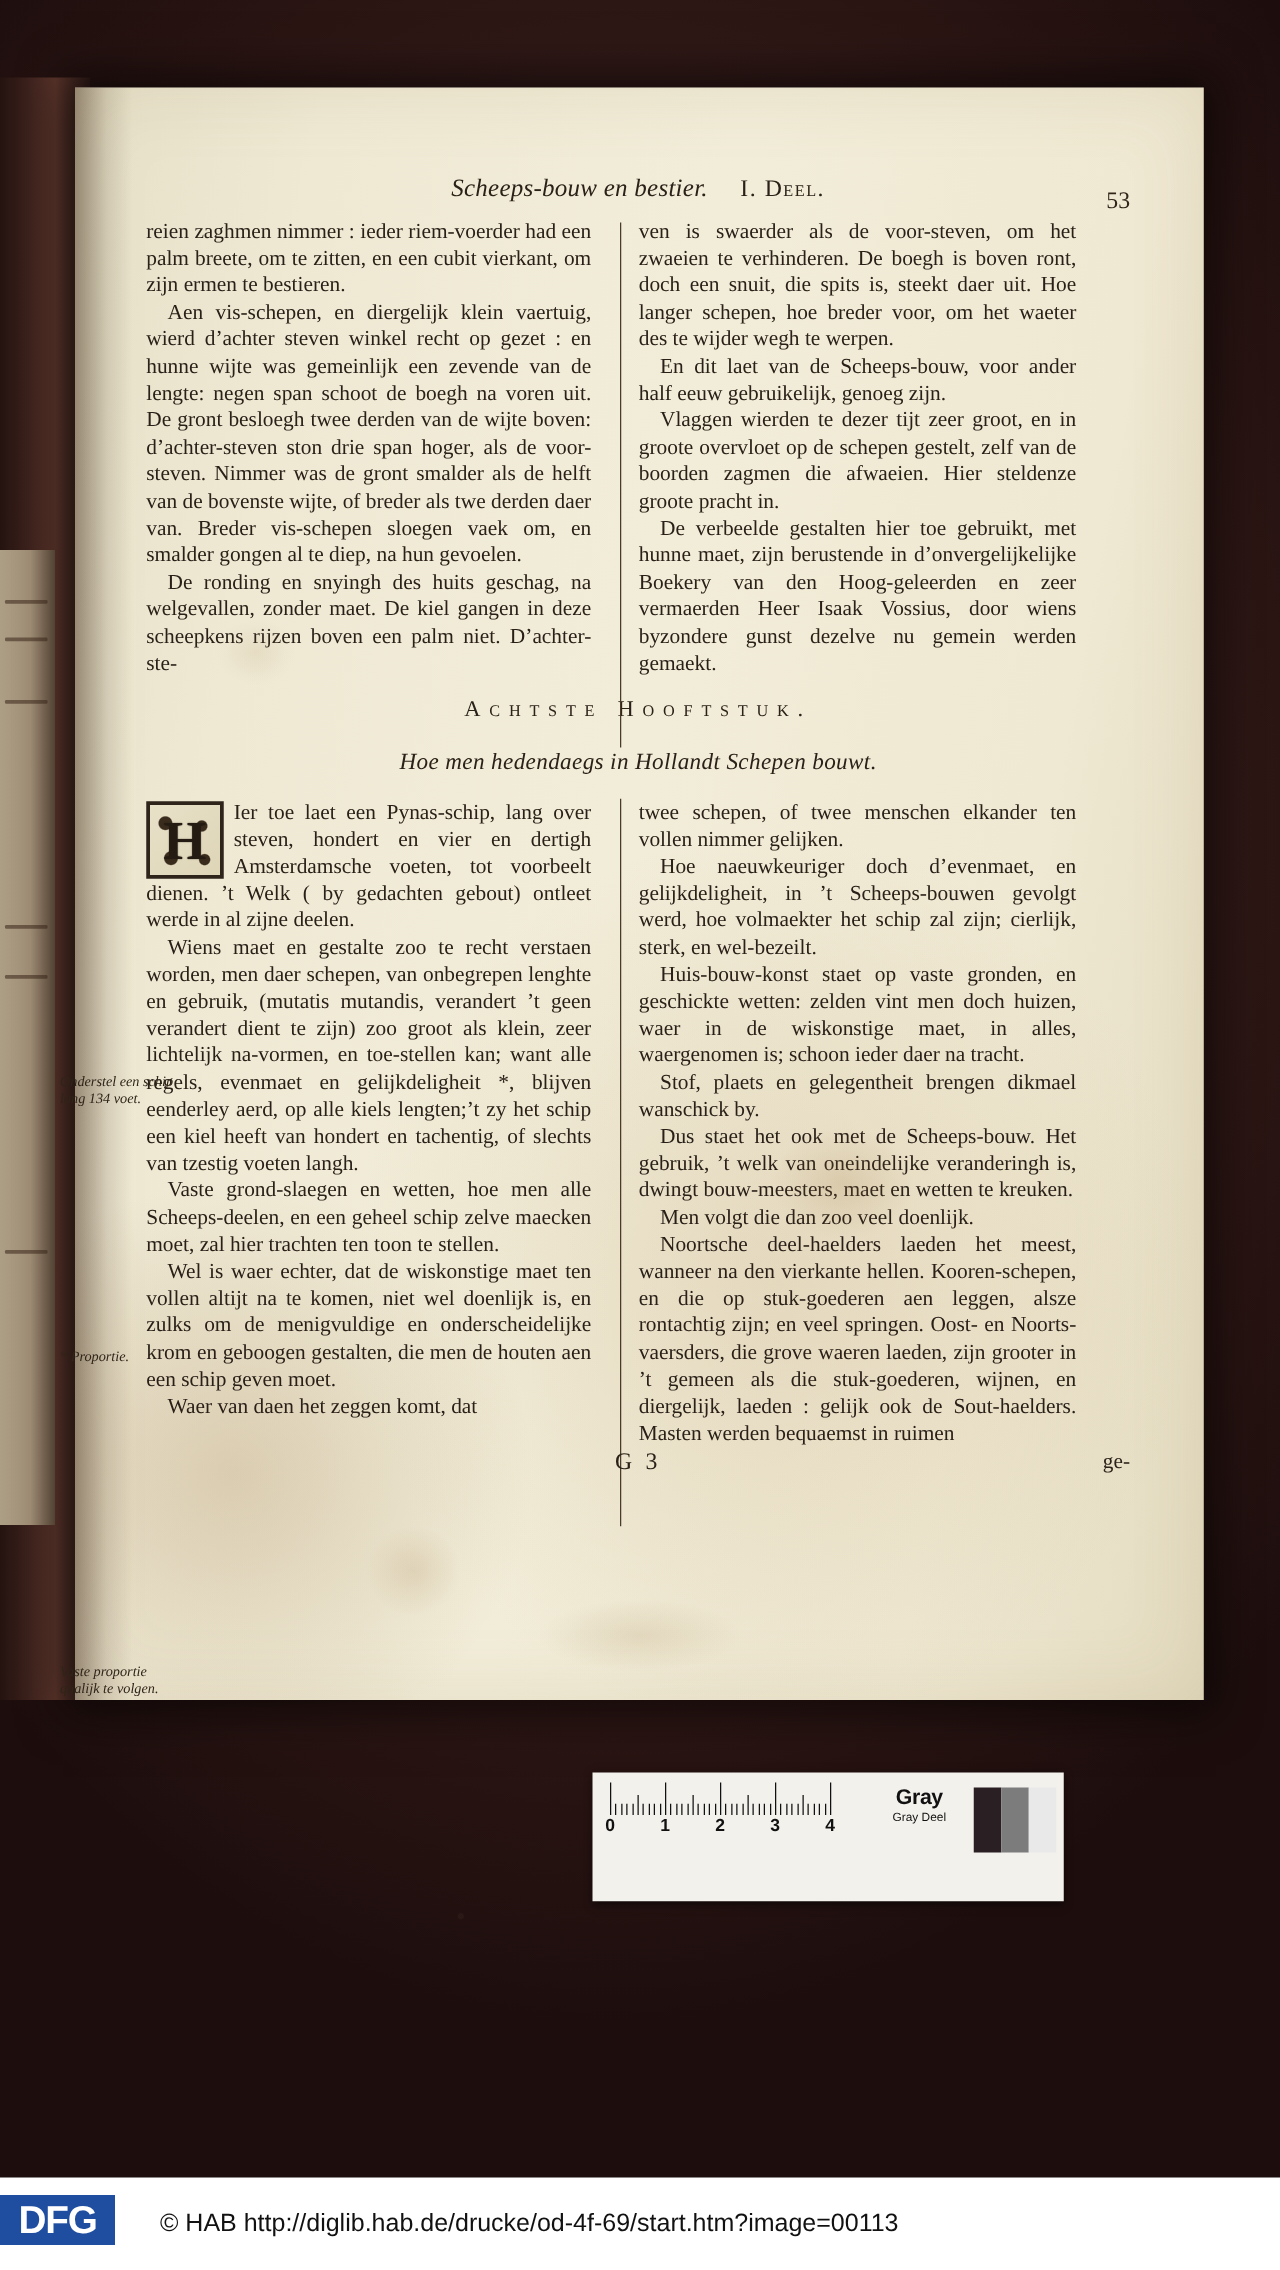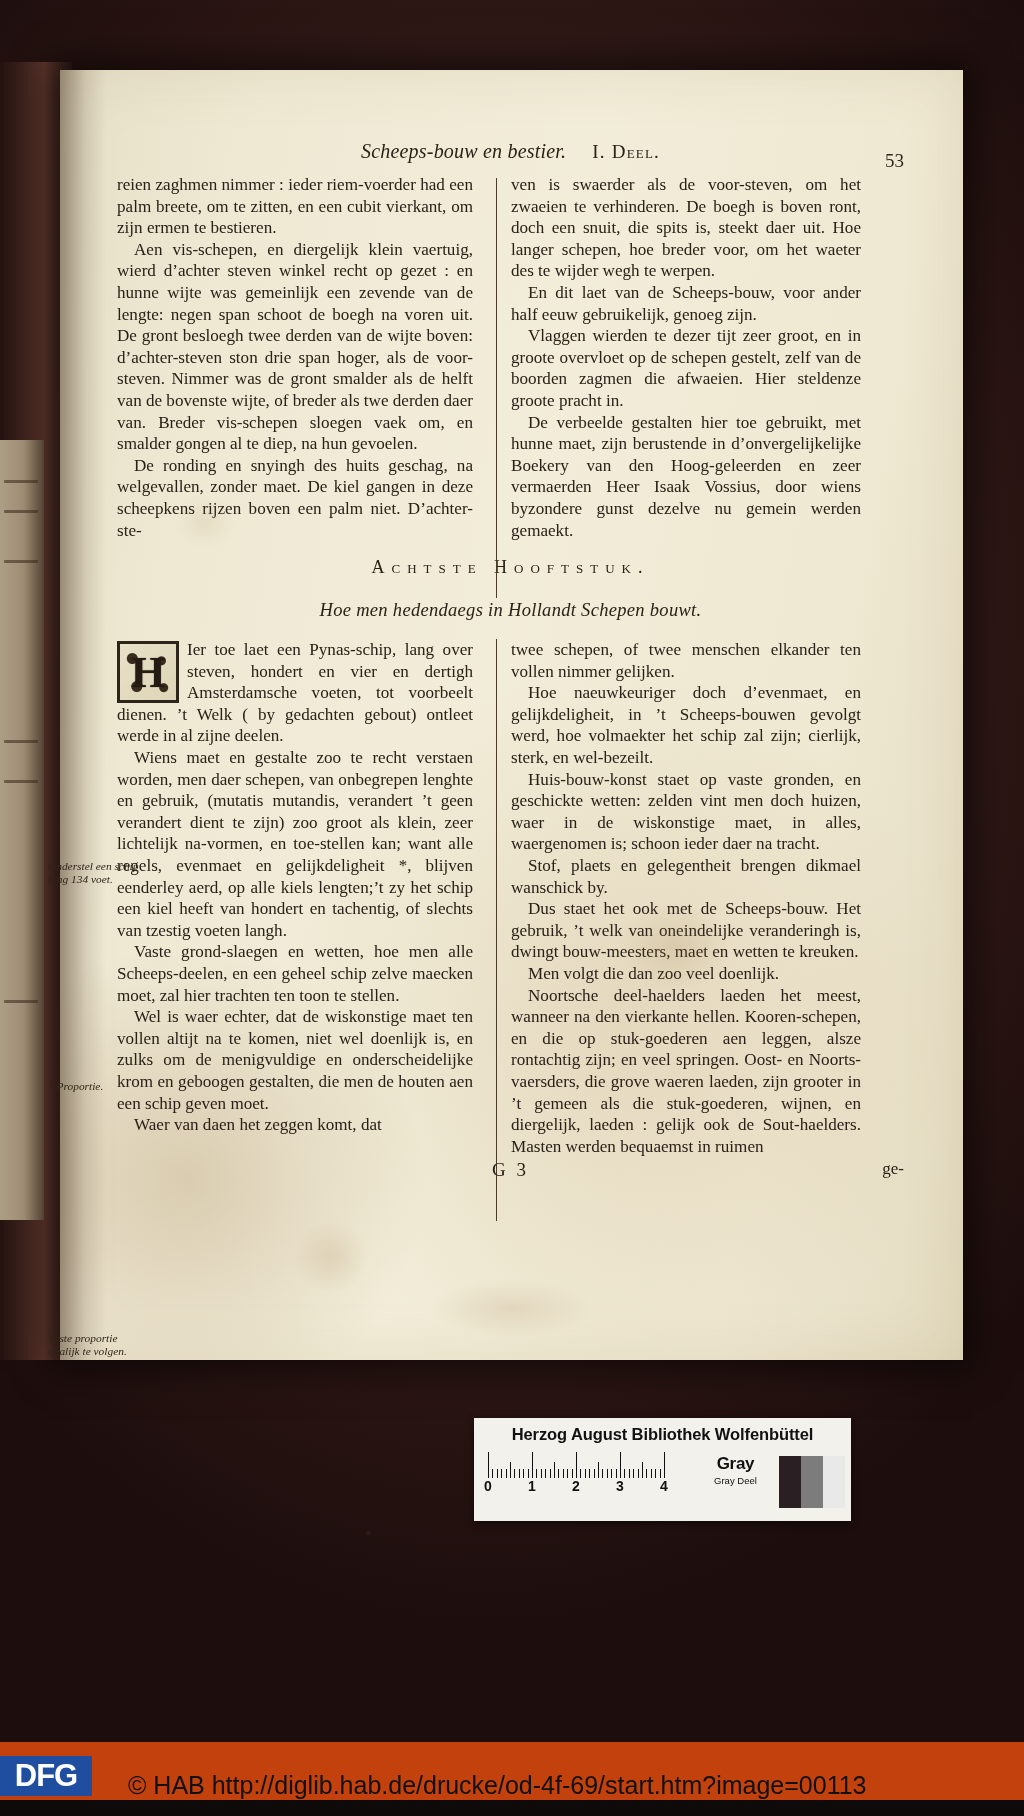--- a/index.html
+++ b/index.html
@@ -189,34 +189,34 @@
   }
   .ruler .nums span{ position:absolute; top:0; transform:translateX(-50%); }
   .kodak{ width:78px; text-align:center; padding-top:6px; }
   .kodak .k{ font-size:17px; font-weight:700; color:#111; letter-spacing:-.3px; }
   .kodak .g{ font-size:9.5px; color:#111; margin-top:1px; }
   .patches{ display:flex; height:52px; margin-top:8px; }
   .patches div{ width:22px; height:52px; }
 
   
   .footer{
-    position:absolute; left:0; top:1742px; width:1024px; height:58px;
-    background:#c2410c;
-    display:flex; align-items:flex-end;
+    position:absolute; left:0; top:1742px; width:1024px; height:74px;
+    background:#ffffff;
+    display:flex; align-items:center;
   }
   .dfg{
     width:92px; height:40px; margin-left:0; background:#1f4ea1;
     color:#fff; font-family:"Liberation Sans", sans-serif;
     font-weight:700; font-size:31px; letter-spacing:-1px;
     display:flex; align-items:center; justify-content:center;
     position:absolute; left:0; top:14px;
   }
   .footer-text{
     margin-left:128px; font-family:"Liberation Sans", sans-serif;
-    font-size:25px; color:#111;
+    font-size:20px; color:#111;
   }
   
   .band{
     position:absolute; left:0; top:1360px; width:1024px; height:382px;
     background: radial-gradient(ellipse 80% 120% at 45% 10%, #3c2320 0%, #2a1614 45%, #1a0d0c 100%);
     z-index:-1;
   }
 </style>
 </head>
 <body>
@@ -299,21 +299,20 @@
 
     </div>
 
     <div class="margin-note" style="left:-12px; top:790px;">Onderstel een schip lang 134 voet.</div>
     <div class="margin-note" style="left:-12px; top:1010px;">* Proportie.</div>
     <div class="margin-note" style="left:-12px; top:1262px;">Vaste proportie qualijk te volgen.</div>
 
   </div>
 
   <div class="target">
-    <div class="lib">Herzog August Bibliothek Wolfenbüttel</div>
     <div class="lower">
       <div class="ruler">
         <div class="ticks" id="ruler-ticks">
             <i style="left: 6px; height: 26px;"></i>
             <i style="left: 10.4px; height: 9px;"></i>
             <i style="left: 14.8px; height: 9px;"></i>
             <i style="left: 19.2px; height: 9px;"></i>
             <i style="left: 23.6px; height: 9px;"></i>
             <i style="left: 28px; height: 16px;"></i>
             <i style="left: 32.4px; height: 9px;"></i>

